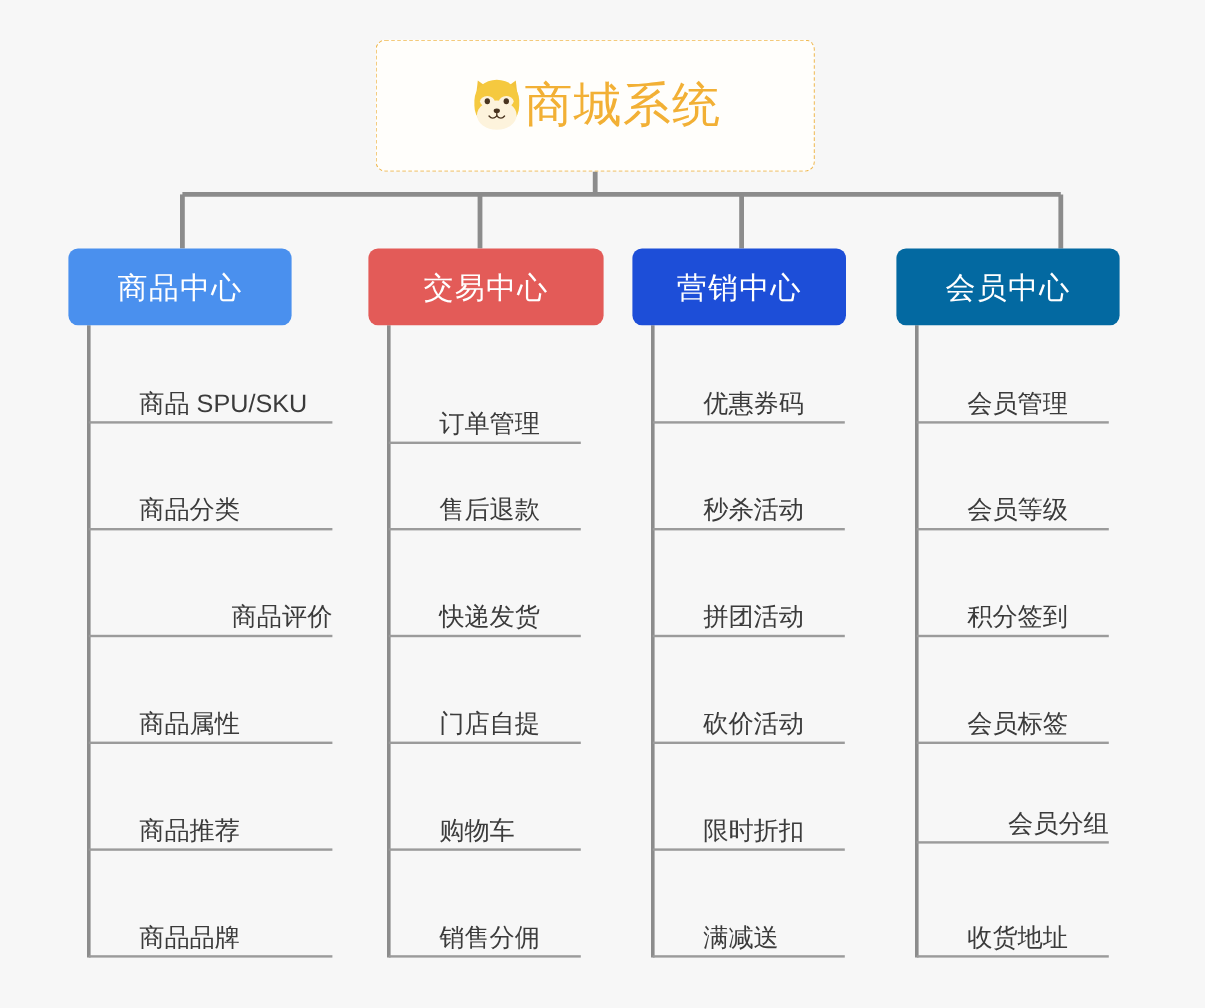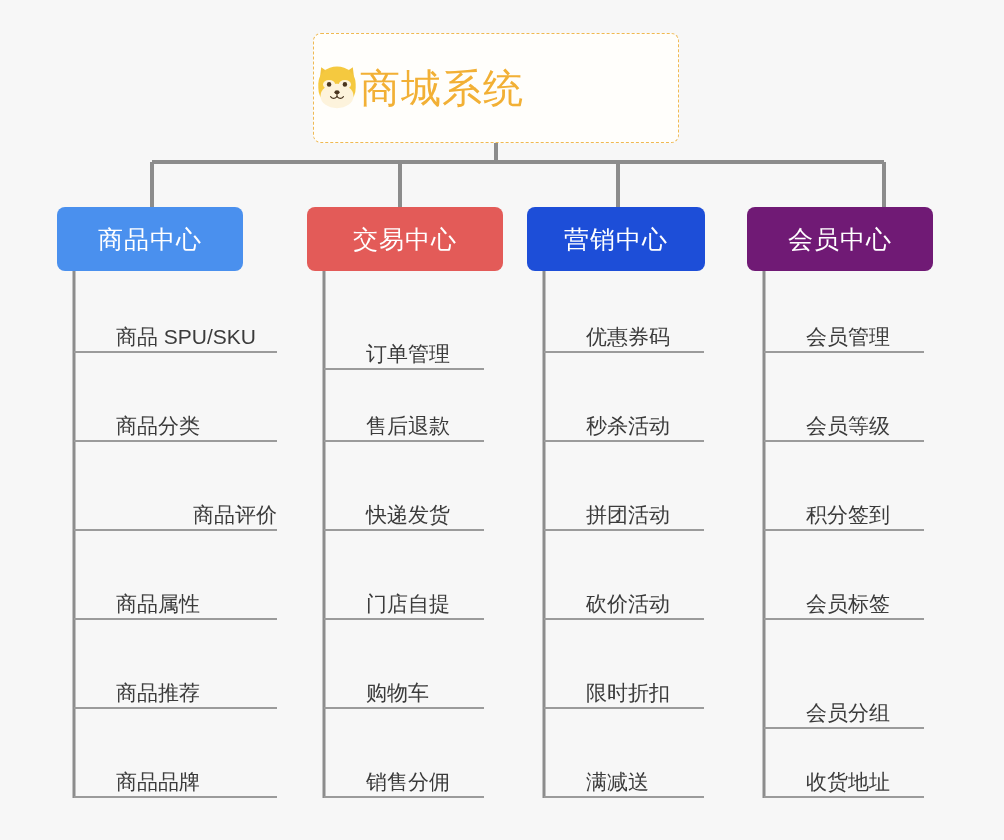--- a/index.html
+++ b/index.html
@@ -37,20 +37,21 @@
     left: 313px;
     top: 33px;
     width: 366px;
     height: 110px;
     box-sizing: border-box;
     background: #fffefb;
     border: 1px dashed #f0b951;
     border-radius: 8px;
     display: flex;
     align-items: center;
+    justify-content: center;
   }
   .root-emoji {
     width: 46px;
     height: 46px;
     position: relative;
     flex: 0 0 auto;
   }
   .root-title {
     font-size: 40px;
     line-height: 1;
@@ -194,36 +195,36 @@
       </div>
       <div class="leaf" style="left: 544px; top: 576px; min-width: 160px;">
         <span class="leaf-label">砍价活动</span>
       </div>
       <div class="leaf" style="left: 544px; top: 665px; min-width: 160px;">
         <span class="leaf-label">限时折扣</span>
       </div>
       <div class="leaf" style="left: 544px; top: 754px; min-width: 160px;">
         <span class="leaf-label">满减送</span>
       </div>
-      <div class="cat-box" style="left: 747px; top: 207px; width: 186px; background: #701a75;">
+      <div class="cat-box" style="left: 747px; top: 207px; width: 186px; background: #0369a1;">
         <span>会员中心</span>
       </div>
       <div class="leaf" style="left: 764px; top: 309px; min-width: 160px;">
         <span class="leaf-label">会员管理</span>
       </div>
       <div class="leaf" style="left: 764px; top: 398px; min-width: 160px;">
         <span class="leaf-label">会员等级</span>
       </div>
       <div class="leaf" style="left: 764px; top: 487px; min-width: 160px;">
         <span class="leaf-label">积分签到</span>
       </div>
       <div class="leaf" style="left: 764px; top: 576px; min-width: 160px;">
         <span class="leaf-label">会员标签</span>
       </div>
-      <div class="leaf" style="left: 764px; top: 685px; min-width: 160px;">
+      <div class="leaf" style="left: 764px; top: 659px; min-width: 160px; justify-content: flex-end;">
         <span class="leaf-label">会员分组</span>
       </div>
       <div class="leaf" style="left: 764px; top: 754px; min-width: 160px;">
         <span class="leaf-label">收货地址</span>
       </div>
     </div>
 
 </div>
 
 </body></html>

